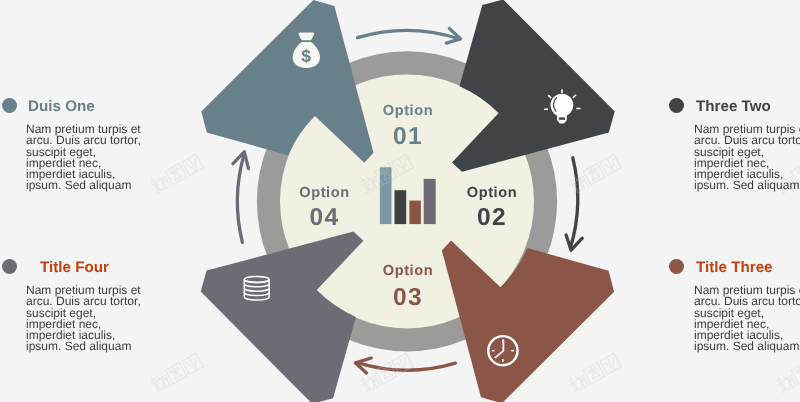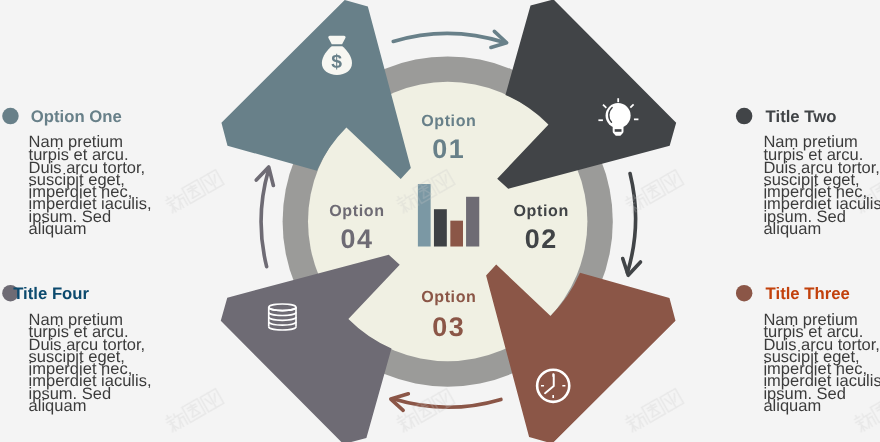--- a/index.html
+++ b/index.html
@@ -4,21 +4,21 @@
 <style>
   html,body{margin:0;padding:0;}
   body{width:800px;height:402px;background:#f4f4f4;overflow:hidden;
        font-family:"Liberation Sans",sans-serif;-webkit-font-smoothing:antialiased;text-rendering:geometricPrecision;}
   #stage{position:relative;width:800px;height:402px;background:#f4f4f4;}
   svg.main{position:absolute;left:0;top:0;display:block;shape-rendering:geometricPrecision;}
   svg text{-webkit-font-smoothing:antialiased;}
   .panel{position:absolute;}
   .dot{position:absolute;border-radius:50%;width:15.2px;height:15.2px;}
   .ttl{position:absolute;font-weight:bold;font-size:15.2px;white-space:nowrap;}
-  .bdy{position:absolute;font-size:15px;line-height:11.3px;color:#3b3b3b;width:116px;}
+  .bdy{position:absolute;font-size:12px;line-height:11.3px;color:#3b3b3b;width:116px;}
 </style>
 </head>
 <body>
 
 <div id="stage">
 
   <svg class="main" width="800" height="402" viewBox="0 0 800 402">
 
     <defs>
       <g id="wm-glyphs" stroke="#c9c9c9" stroke-width="7" fill="none" stroke-linecap="square">
@@ -168,35 +168,35 @@
         </g>
       <g transform="translate(802,373) rotate(-30) scale(0.19) translate(-150,-50)">
           <use href="#wm-glyphs"></use>
         </g>
     </g>
 
   </svg>
 
   <div class="panel" style="left:0;top:0;">
     <div class="dot" style="left:1.5px;top:98px;background:#688089"></div>
-    <div class="ttl" style="left:28px;top:98px;color:#688089">Option One</div>
+    <div class="ttl" style="left:28px;top:98px;color:#688089">Duis One</div>
     <div class="bdy" style="left:26px;top:124px;">Nam pretium turpis et arcu. Duis arcu tortor, suscipit eget, imperdiet nec, imperdiet iaculis, ipsum. Sed aliquam</div>
   </div>
 
   <div class="panel" style="left:0;top:0;">
     <div class="dot" style="left:669px;top:98px;background:#414447"></div>
-    <div class="ttl" style="left:696px;top:98px;color:#414447">Title Two</div>
+    <div class="ttl" style="left:696px;top:98px;color:#414447">Three Two</div>
     <div class="bdy" style="left:694px;top:124px;">Nam pretium turpis et arcu. Duis arcu tortor, suscipit eget, imperdiet nec, imperdiet iaculis, ipsum. Sed aliquam</div>
   </div>
 
   <div class="panel" style="left:0;top:0;">
     <div class="dot" style="left:669px;top:259px;background:#8b5647"></div>
     <div class="ttl" style="left:696px;top:259px;color:#c2410c">Title Three</div>
     <div class="bdy" style="left:694px;top:285px;">Nam pretium turpis et arcu. Duis arcu tortor, suscipit eget, imperdiet nec, imperdiet iaculis, ipsum. Sed aliquam</div>
   </div>
 
   <div class="panel" style="left:0;top:0;">
     <div class="dot" style="left:1.5px;top:259px;background:#6e6b74"></div>
-    <div class="ttl" style="left:12px;top:259px;color:#0c4a6e">Title Four</div>
+    <div class="ttl" style="left:40px;top:259px;color:#c2410c">Title Four</div>
     <div class="bdy" style="left:26px;top:285px;">Nam pretium turpis et arcu. Duis arcu tortor, suscipit eget, imperdiet nec, imperdiet iaculis, ipsum. Sed aliquam</div>
   </div>
 
 </div>
 
 </body></html>

